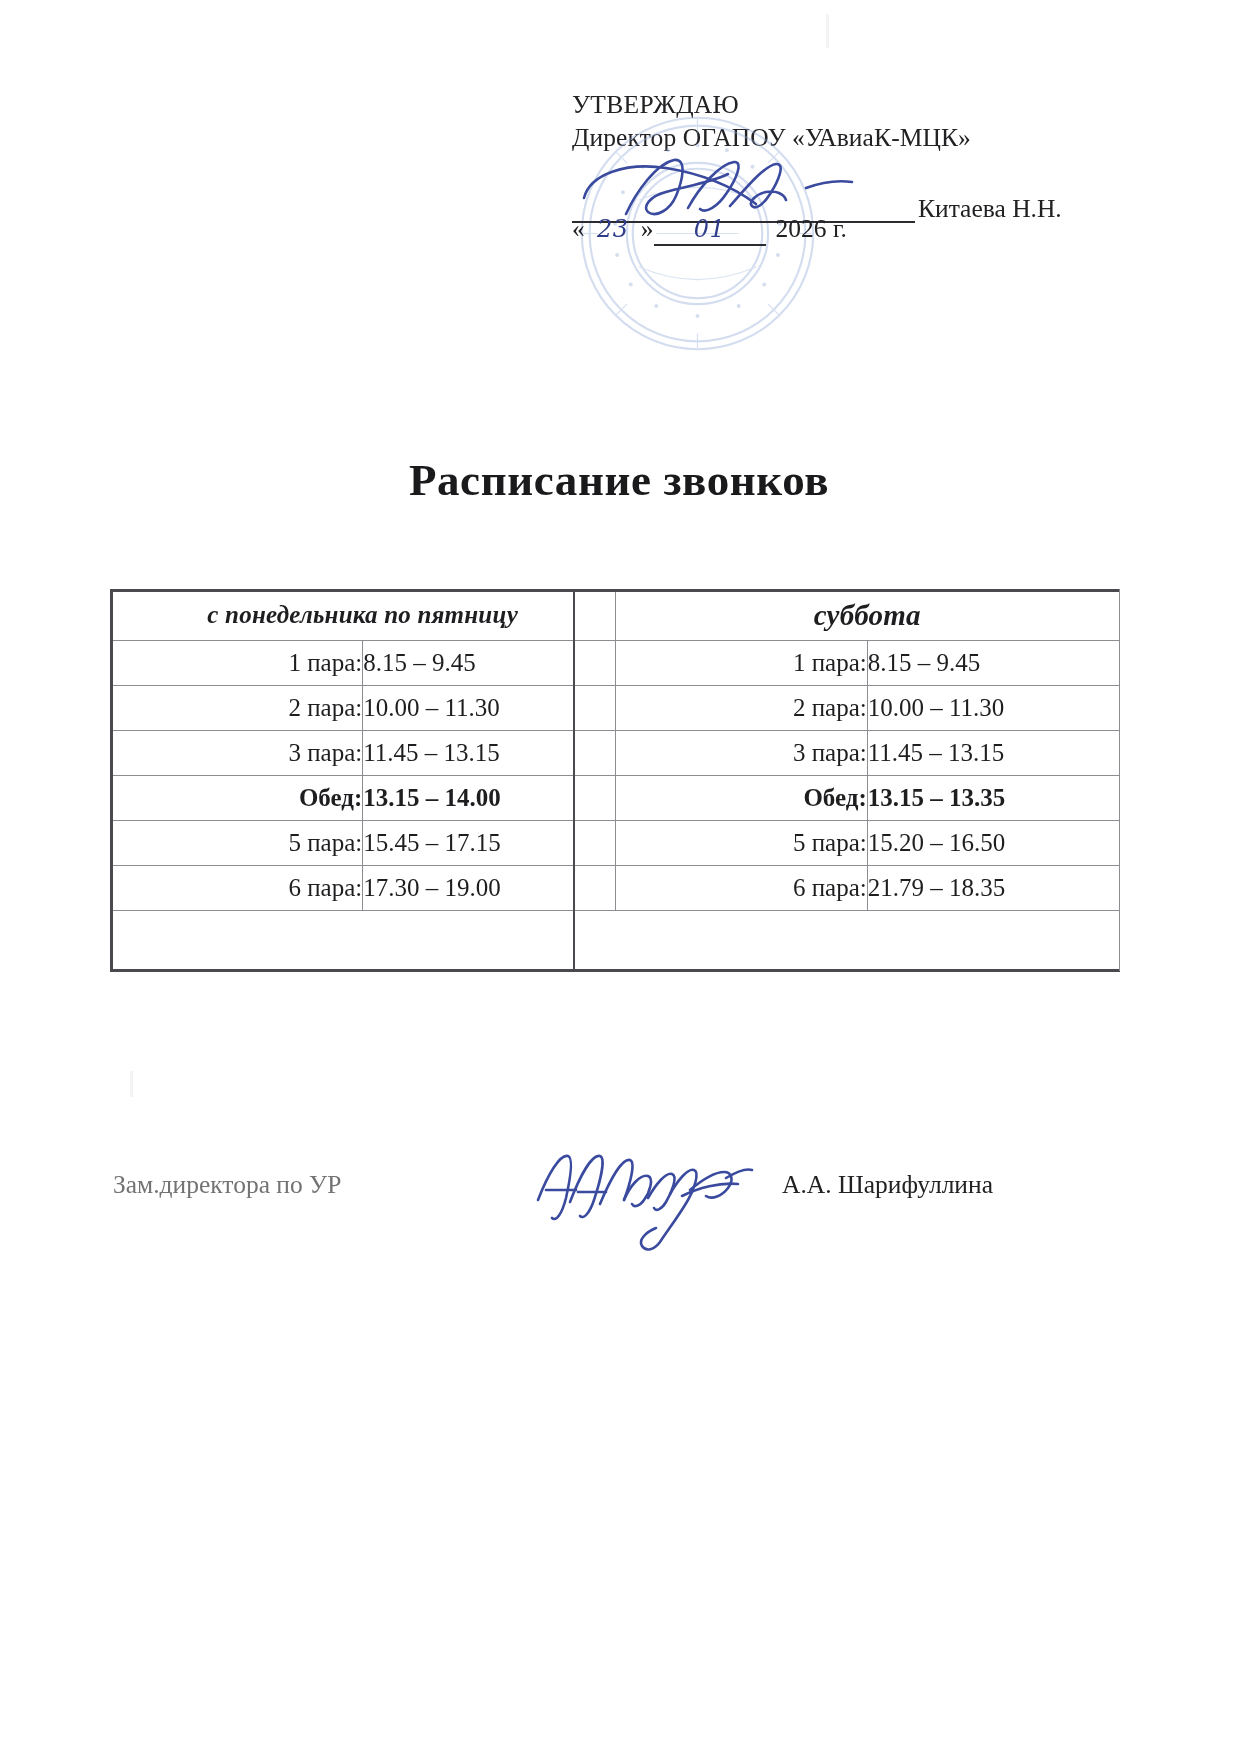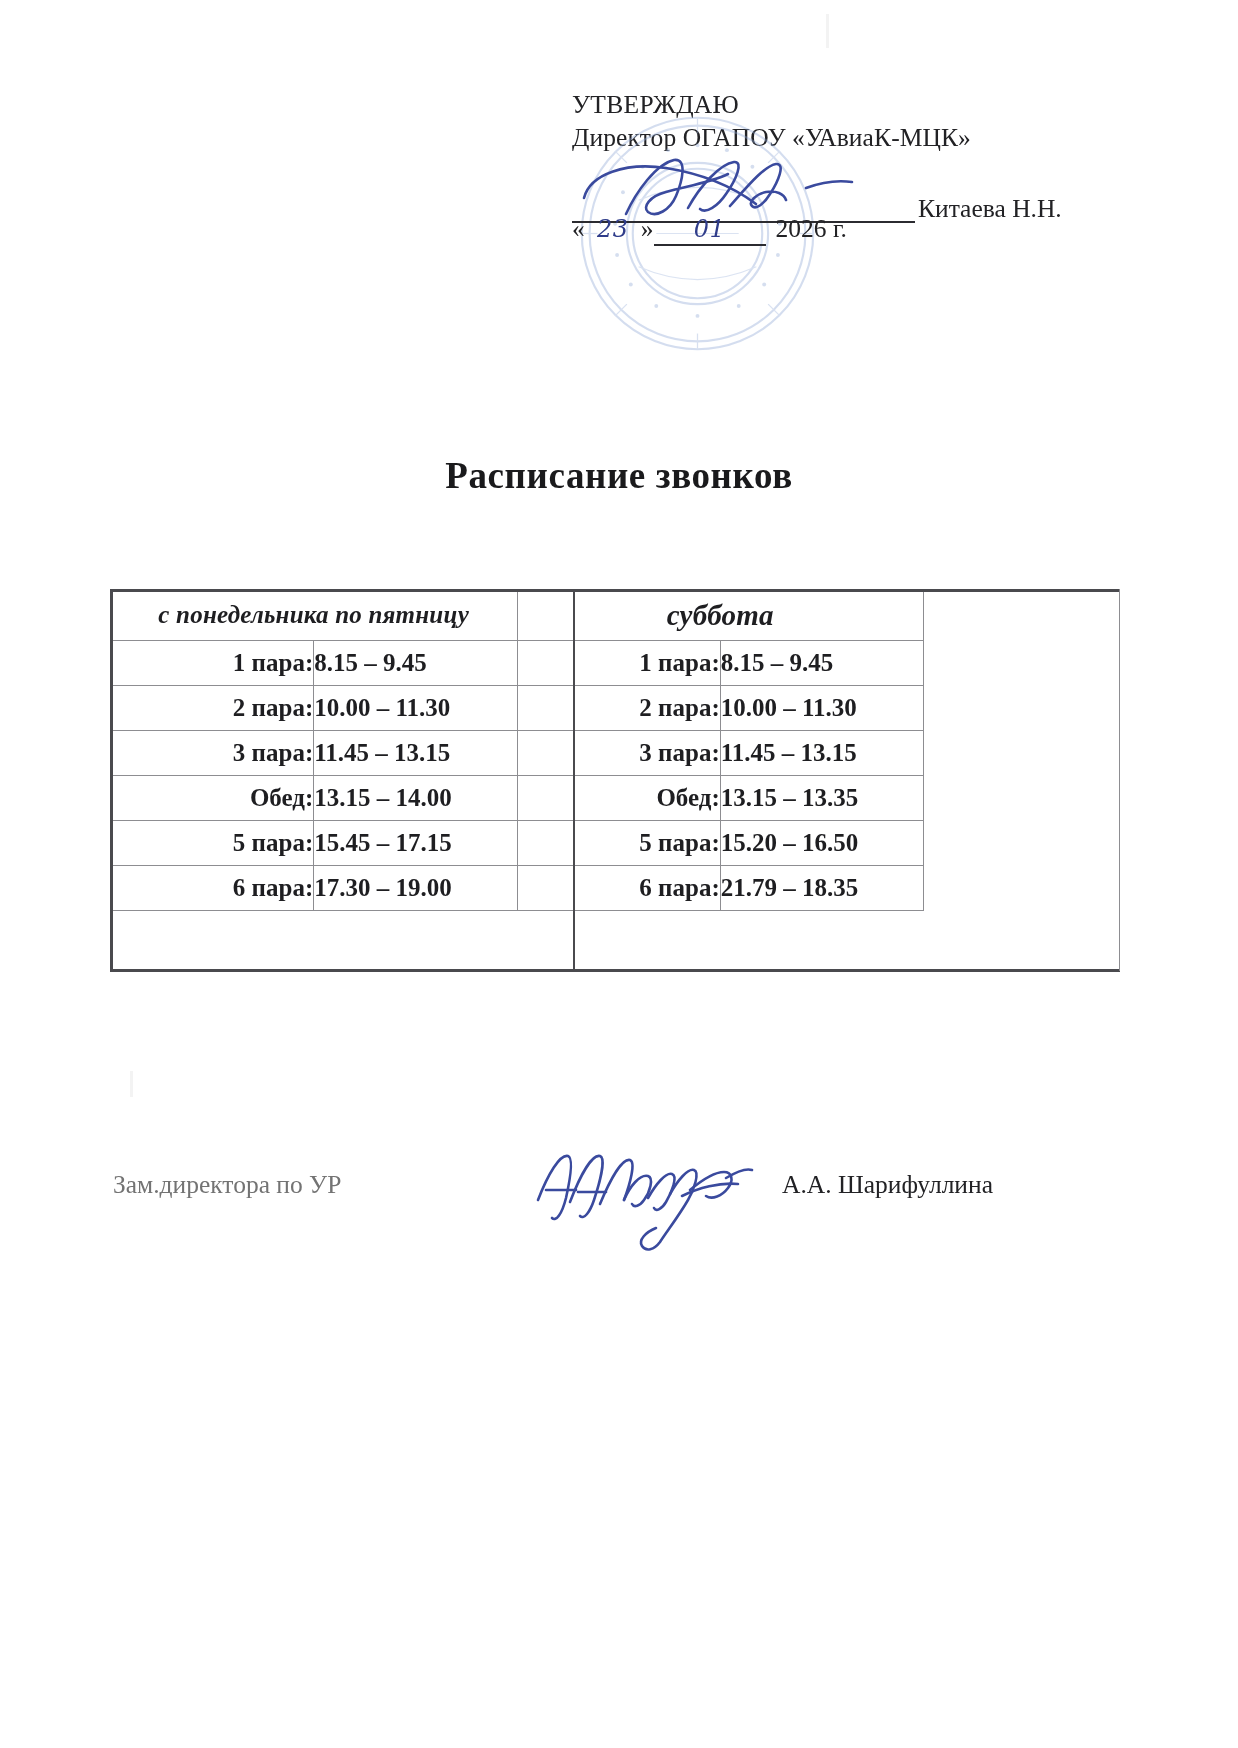--- a/index.html
+++ b/index.html
@@ -117,47 +117,46 @@
     letter-spacing: .5px;
   }
 
   
   .doc-title {
     position: absolute;
     left: 0;
     top: 448px;
     width: 1238px;
     text-align: center;
-    font-size: 37px;
+    font-size: 45px;
     font-weight: bold;
     letter-spacing: .6px;
     color: #1a1a1c;
   }
 
   
   .sched-wrap {
     position: absolute;
     left: 110px;
     top: 583px;
     width: 1010px;
   }
   table.sched {
-    width: 814px;
+    width: 1010px;
     border-collapse: collapse;
     table-layout: fixed;
     padding-left: 9px;
   }
   table.sched td {
     border: 1px solid #8d8d91;
     height: 44px;
     padding: 0;
     vertical-align: middle;
     font-size: 25px;
     color: #1e1e21;
-    font-weight: bold;
   }
   table.sched tr.head td {
     height: 50px;
     font-style: italic;
     font-weight: bold;
     text-align: center;
     border-bottom: 1px solid #8d8d91;
   }
   table.sched tr.head td.h-week { font-size: 25px; letter-spacing: .2px; }
   table.sched tr.head td.h-sat  { font-size: 29px; letter-spacing: .2px; }

